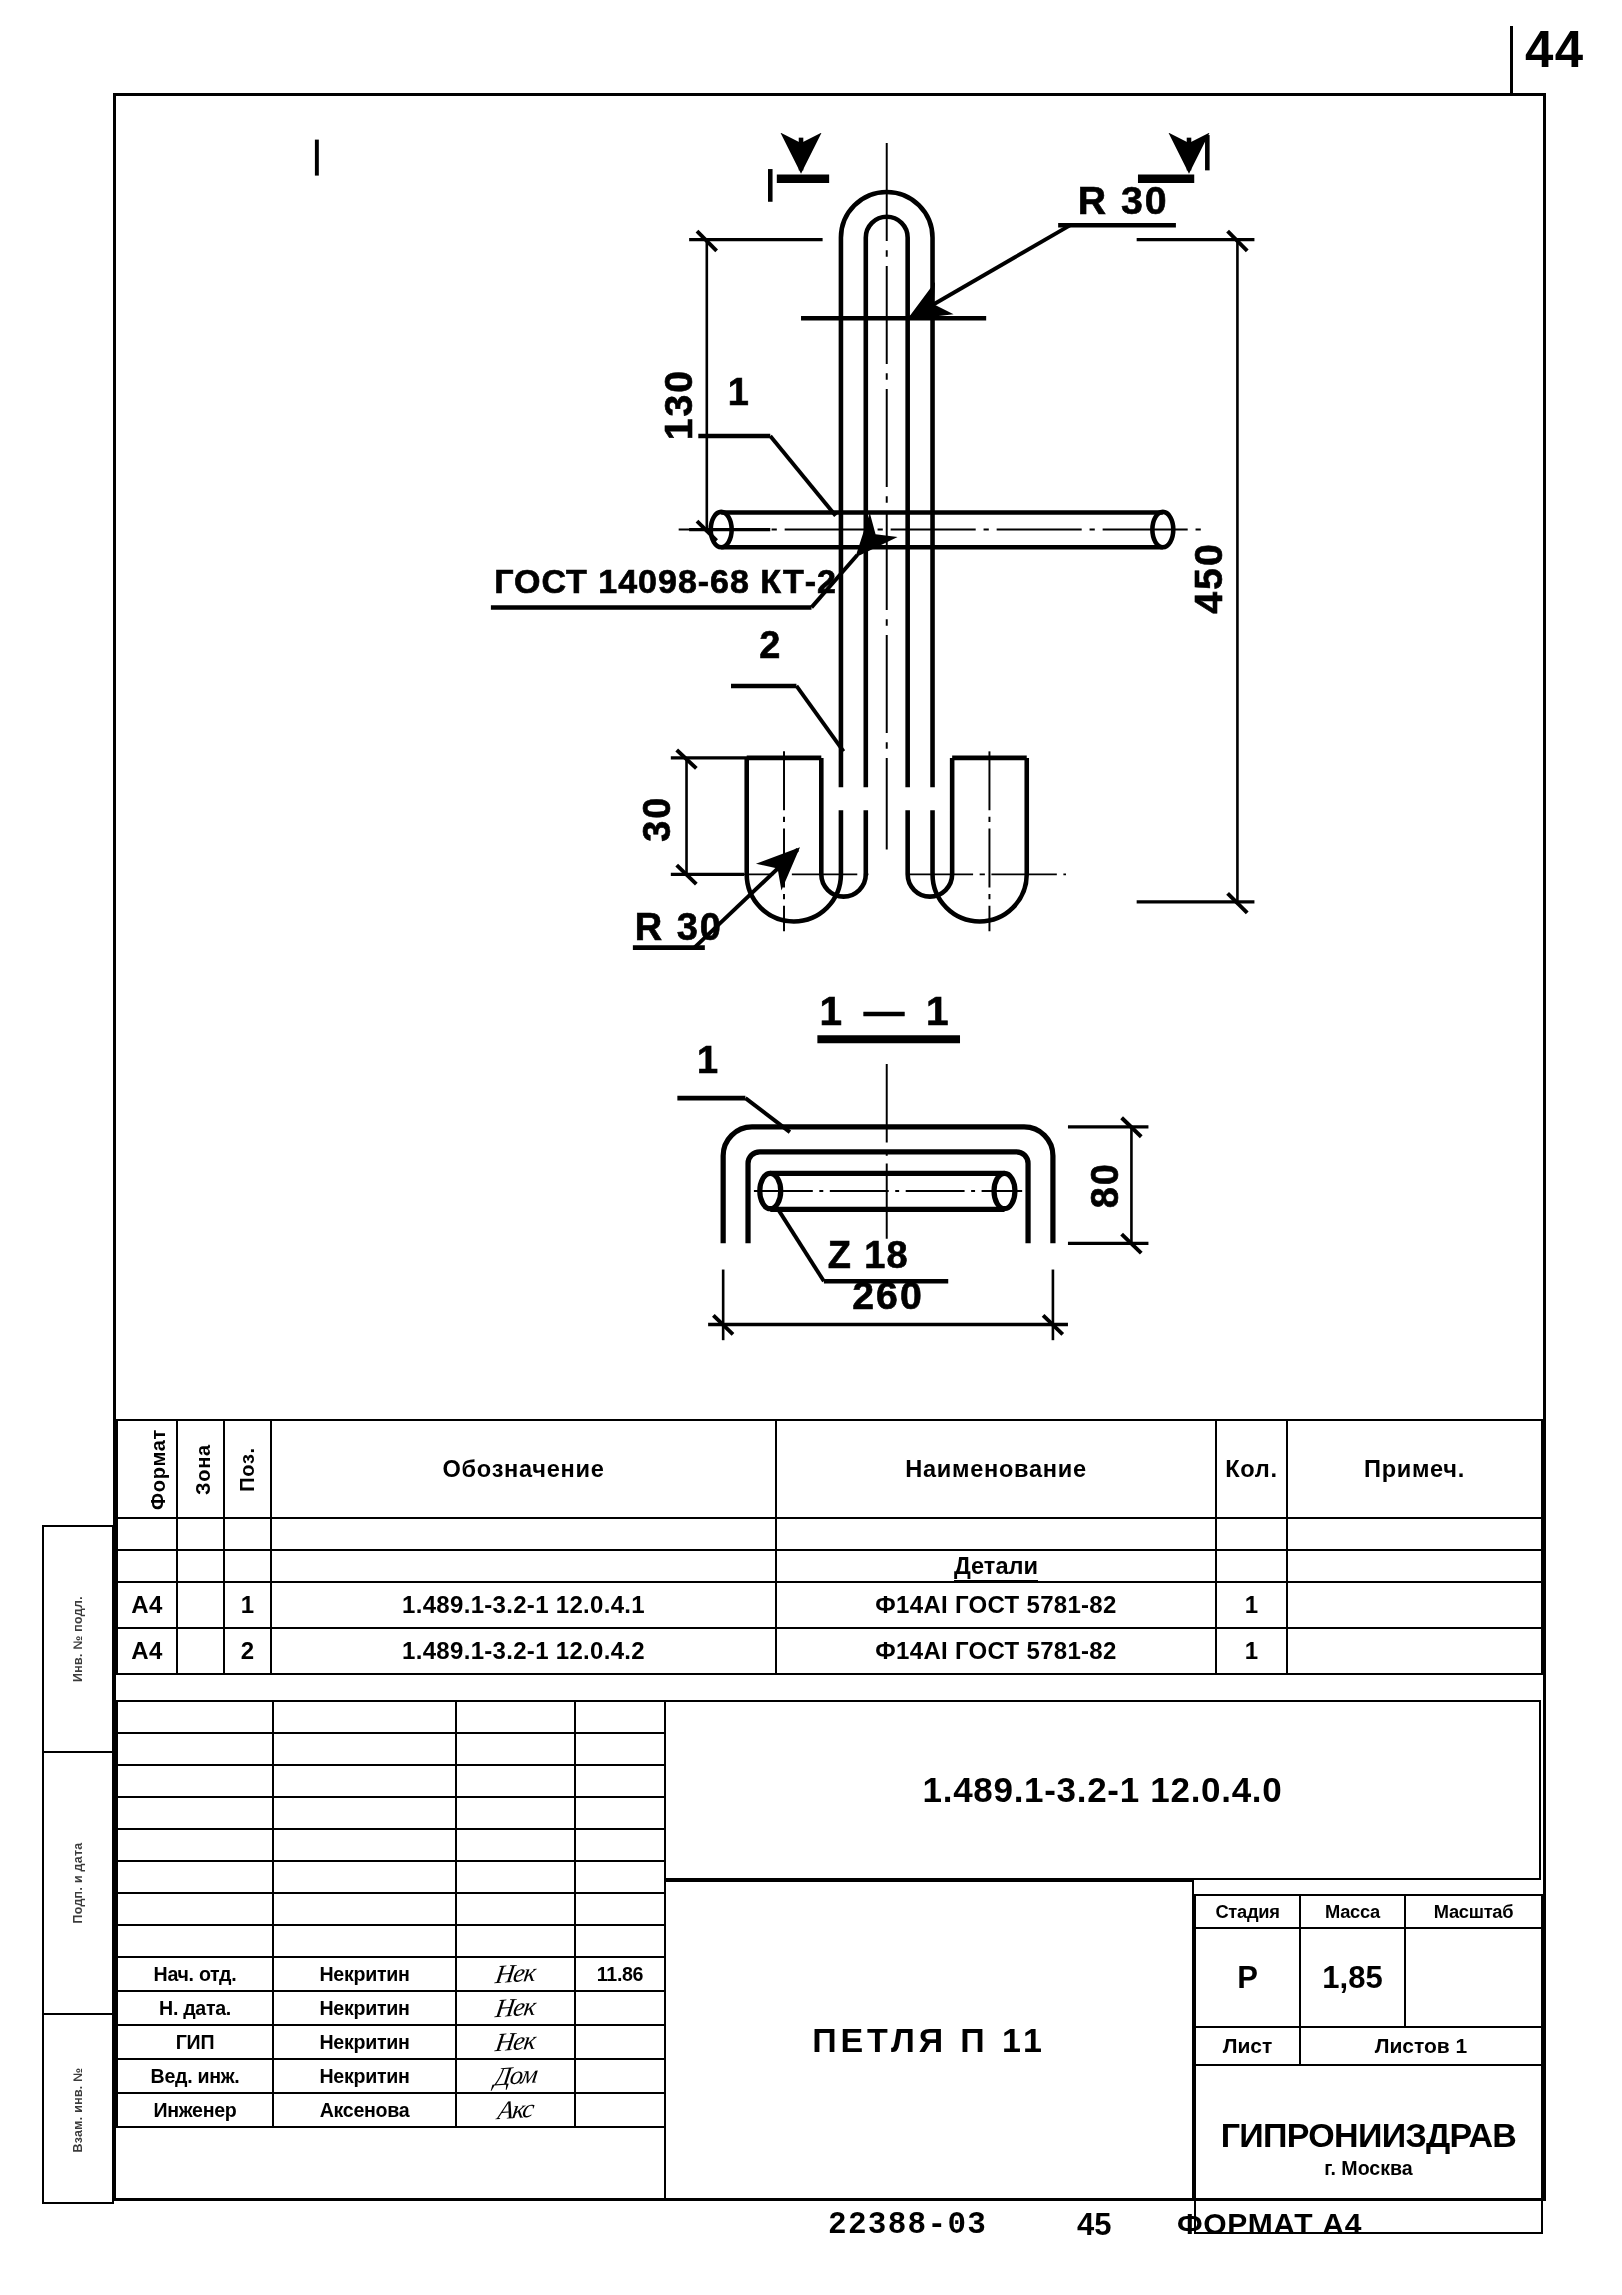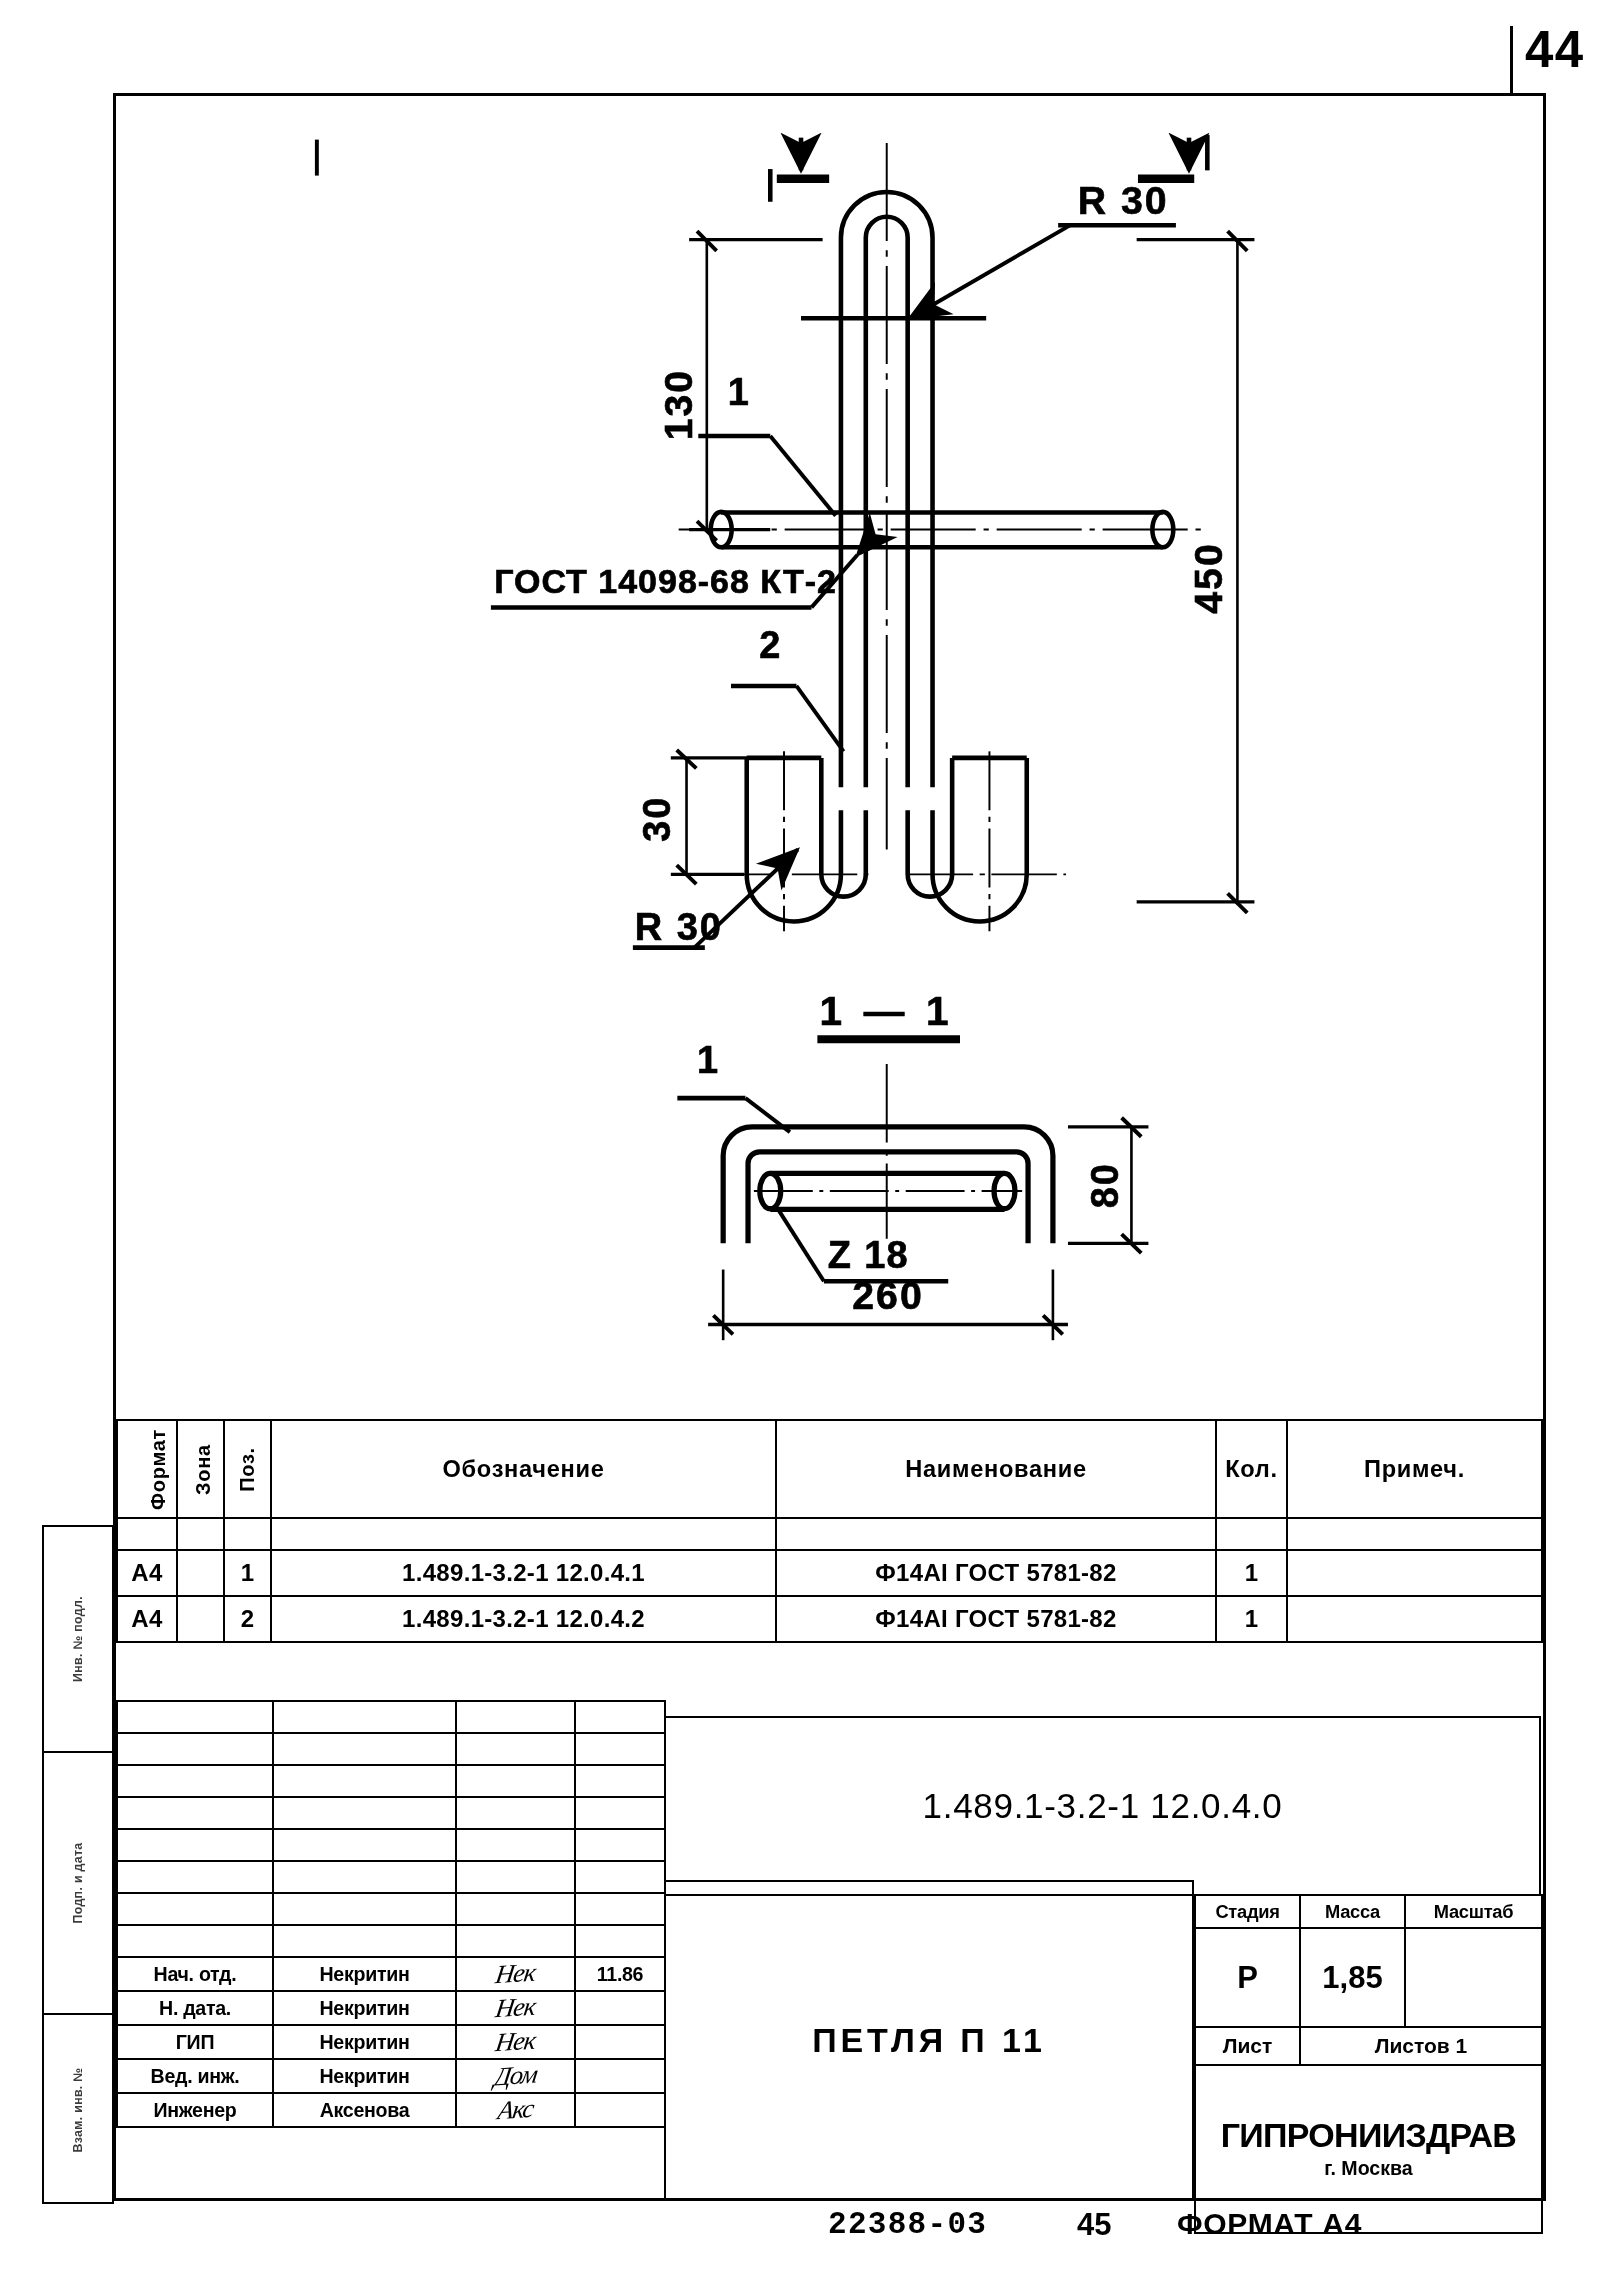--- a/index.html
+++ b/index.html
@@ -53,24 +53,24 @@
                   font-weight:700;font-family:"Liberation Sans",sans-serif;overflow:hidden;white-space:nowrap;}
 
   #tb-left{position:absolute;left:0;top:0;width:548px;}
   #tb-left td{height:30px;font-size:19px;}
   #tb-left tr.sig td{height:32px;font-size:19.6px;letter-spacing:-0.3px;}
   #tb-left td.role{font-size:19px;}
   #tb-left td.name{font-size:19.6px;}
   .sign{font-family:"Liberation Serif",serif;font-style:italic;font-weight:400;font-size:26px;
         display:inline-block;transform:skewX(-12deg) rotate(-4deg);letter-spacing:-1.3px;}
 
-  #tb-code{position:absolute;left:548px;top:16px;width:877px;height:180px;
+  #tb-code{position:absolute;left:548px;top:0;width:877px;height:180px;
            border:2px solid #000;box-sizing:border-box;
            display:flex;align-items:center;justify-content:center;
-           font-size:35px;font-weight:400;letter-spacing:0.7px;text-align:center;}
+           font-size:35px;font-weight:700;letter-spacing:0.7px;text-align:center;}
 
   #tb-name{position:absolute;left:548px;top:180px;width:530px;height:321px;
            border:2px solid #000;box-sizing:border-box;
            display:flex;align-items:center;justify-content:center;}
   #tb-name span{font-size:34px;font-weight:700;letter-spacing:3.9px;}
 
   #tb-right{position:absolute;left:1078px;top:180px;width:347px;margin-top:14px;}
   #tb-right td{font-size:18.3px;letter-spacing:-0.3px;}
   #tb-right tr.h td{height:31px;}
   #tb-right tr.v td{height:97px;font-size:31px;letter-spacing:0;}
@@ -328,20 +328,29 @@
       </tr>
       <tr>
         <td></td>
             <td></td>
         <td></td>
             <td></td>
         <td></td>
             <td></td>
         <td></td>
       </tr>
+      <tr>
+        <td></td>
+            <td></td>
+        <td></td>
+            <td></td>
+        <td class="u"><span>Детали</span></td>
+        <td></td>
+            <td></td>
+      </tr>
       <tr class="data">
         <td>А4</td>
         <td></td>
         <td>1</td>
         <td>1.489.1-3.2-1 12.0.4.1</td>
         <td>Ф14АI ГОСТ 5781-82</td>
         <td>1</td>
         <td></td>
       </tr>
       <tr class="data">

